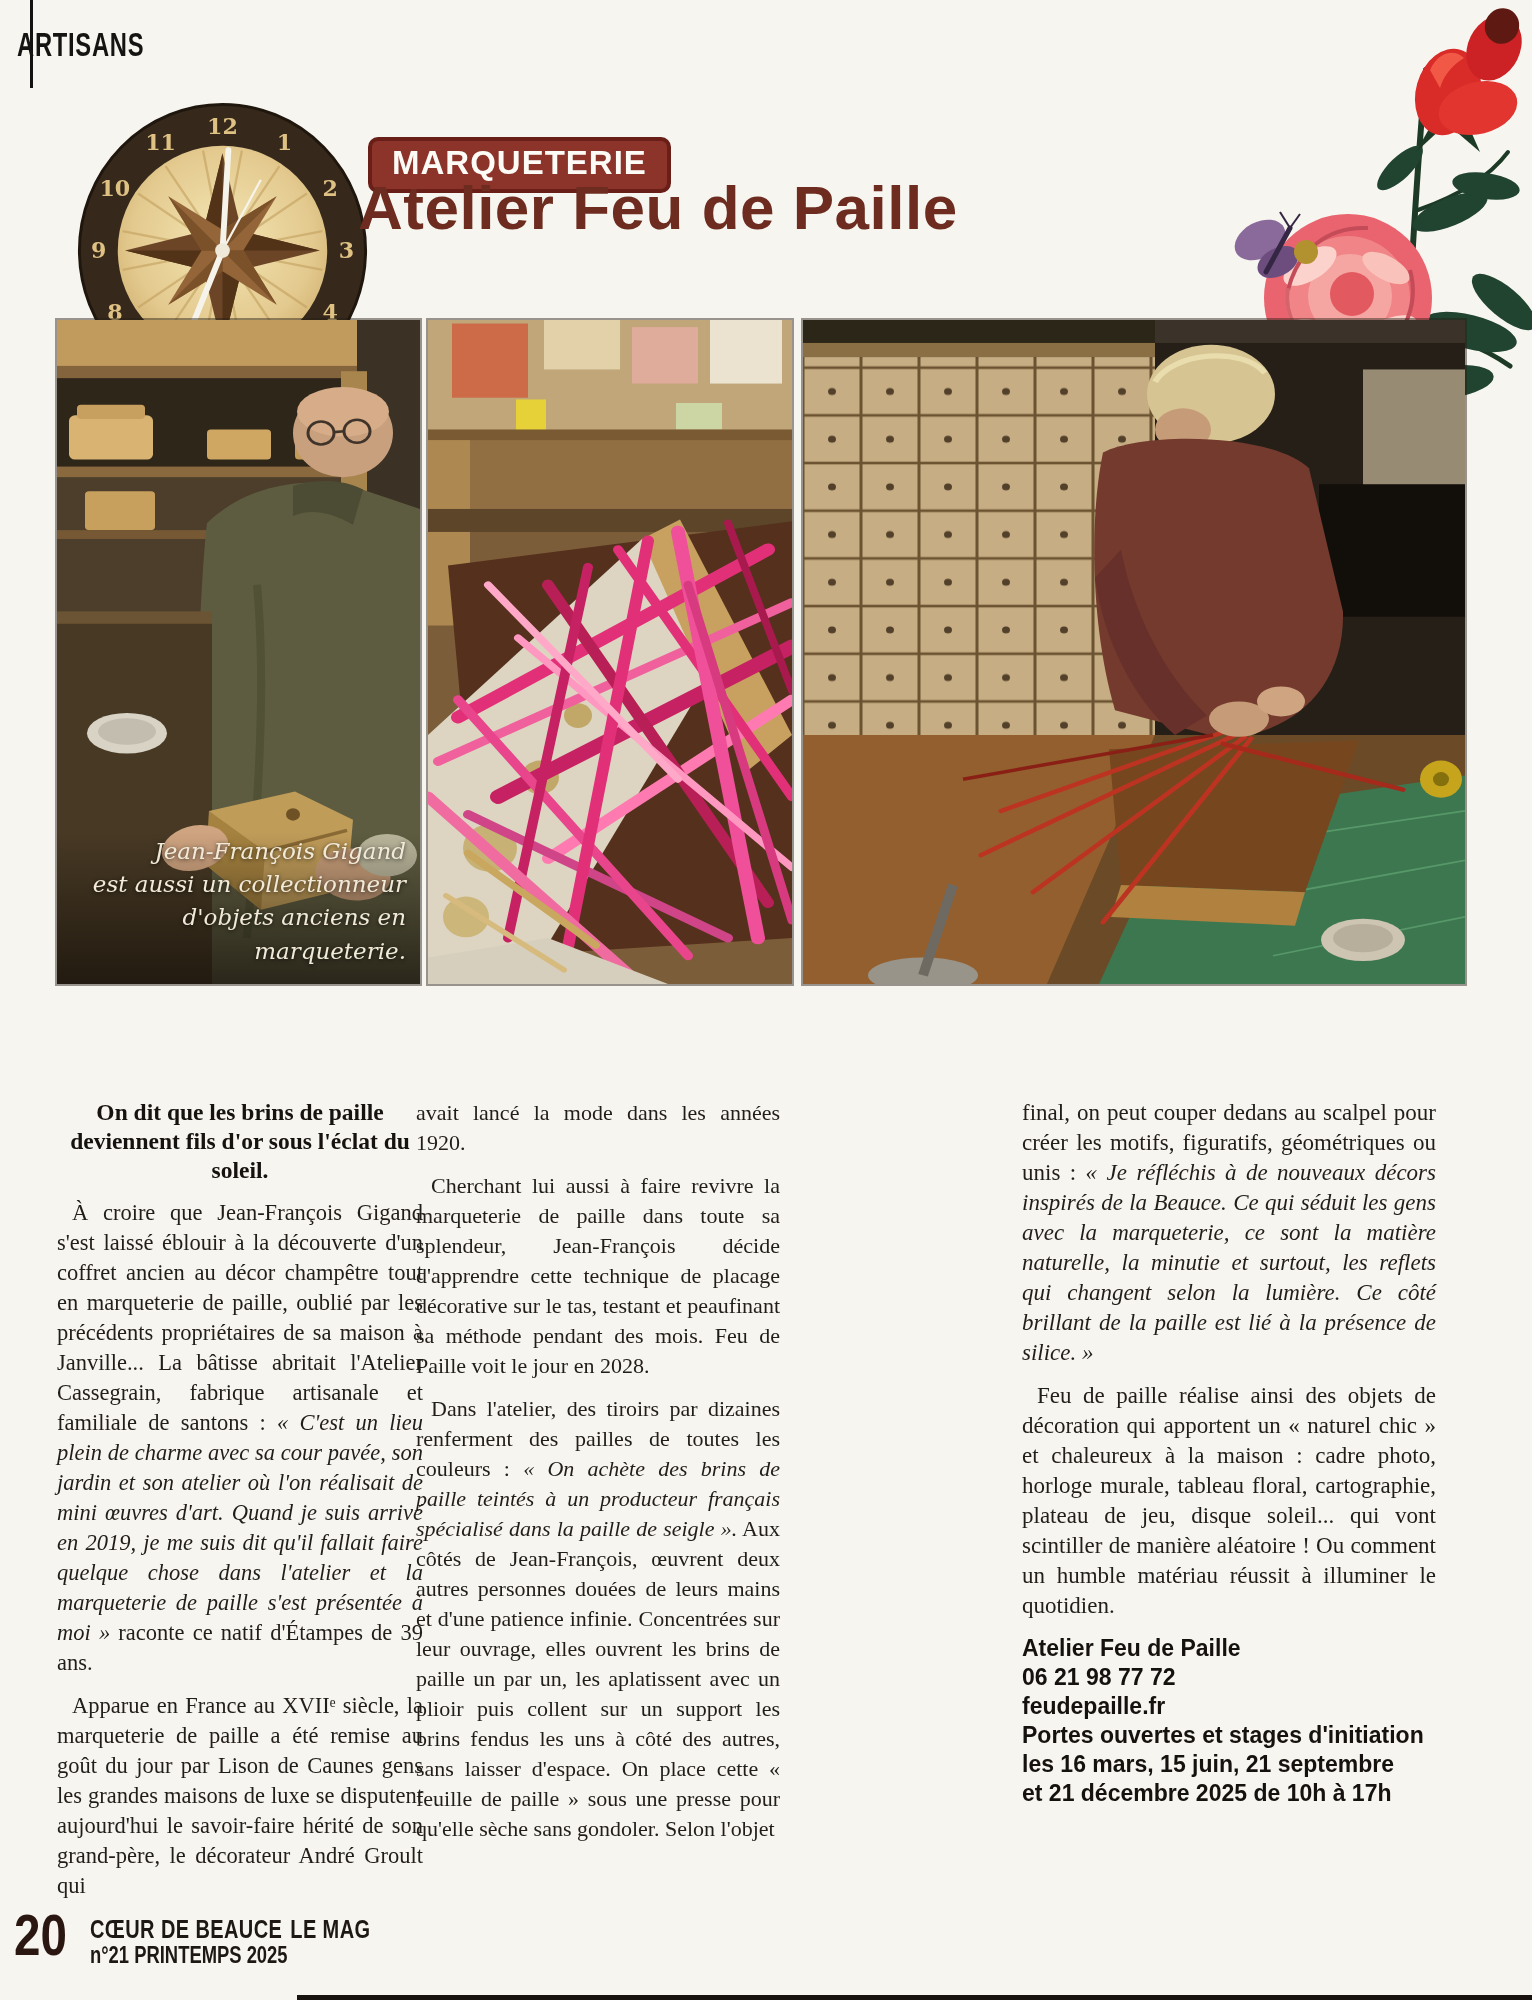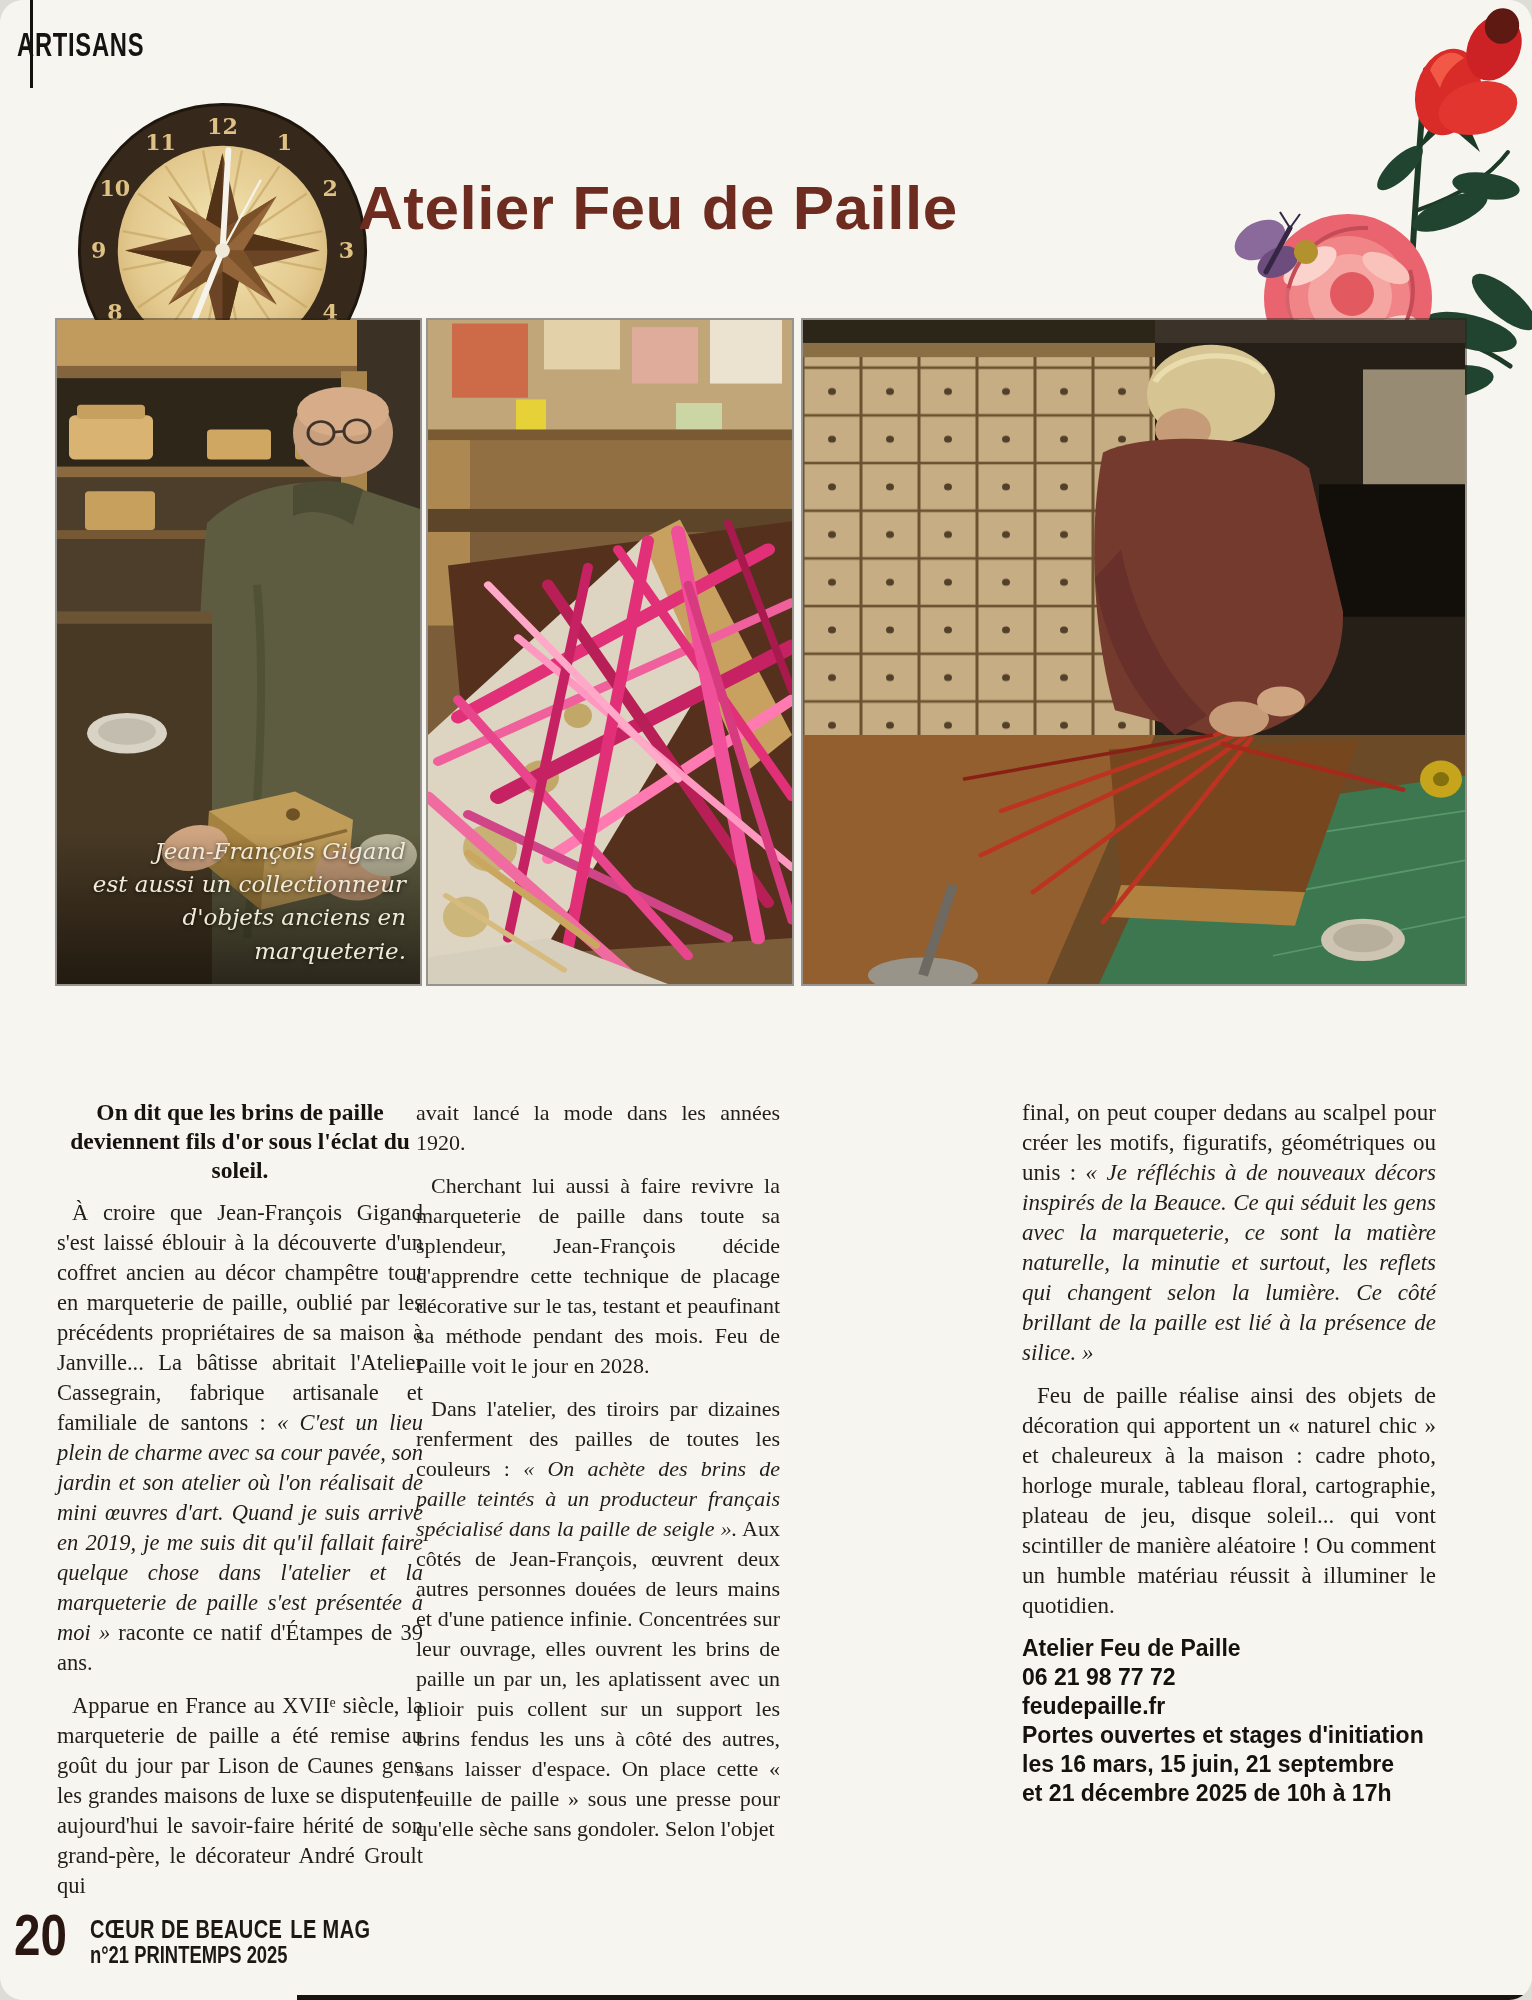--- a/index.html
+++ b/index.html
@@ -1,17 +1,17 @@
 <!DOCTYPE html>
 <html><head>
 <meta charset="utf-8">
 <style>
   html,body { margin:0; padding:0; background:#dedcd6; }
   .page { position:relative; width:1532px; height:2000px; background:#f7f5f0;
-          overflow:hidden; font-family:"Liberation Sans", sans-serif;border-radius:23px; }
+          overflow:hidden; font-family:"Liberation Sans", sans-serif; }
 
   .cropmark { position:absolute; left:30px; top:0; width:3px; height:88px; background:#141210; }
 
   .section-label { position:absolute; left:17px; top:26px; font-size:33px; font-weight:bold;
                    color:#161412; transform:scaleX(0.72); transform-origin:left top;
                    letter-spacing:1px; }
 
   .clock-wrap { position:absolute; left:75px; top:103px; width:295px; height:295px; }
   .rose-wrap  { position:absolute; left:1148px; top:0; width:384px; height:402px; }
 
@@ -131,20 +131,21 @@
       </g>
       <g>
         <line x1="100" y1="100" x2="126" y2="52" stroke="#f6f3ea" stroke-width="1.5"></line>
         <line x1="100" y1="100" x2="104" y2="32" stroke="#f6f3ea" stroke-width="4" stroke-linecap="round"></line>
         <line x1="100" y1="100" x2="75" y2="162" stroke="#f6f3ea" stroke-width="4" stroke-linecap="round"></line>
         <circle cx="100" cy="100" r="5" fill="#efe9da"></circle>
       </g>
     </svg>
   </div>
 
+  <div class="kicker">MARQUETERIE</div>
   <div class="title">Atelier Feu de Paille</div>
 
   <div class="rose-wrap">
     <svg viewBox="0 0 384 402">
       <g stroke="#1d3a26" stroke-width="6" fill="none" stroke-linecap="round">
         <path d="M256,400 C262,300 268,170 278,70"></path>
         <path d="M276,120 C300,98 320,76 334,52" stroke-width="5"></path>
         <path d="M270,210 C310,196 342,176 360,152" stroke-width="4"></path>
         <path d="M260,330 C300,332 336,348 362,366" stroke-width="5"></path>
       </g>

